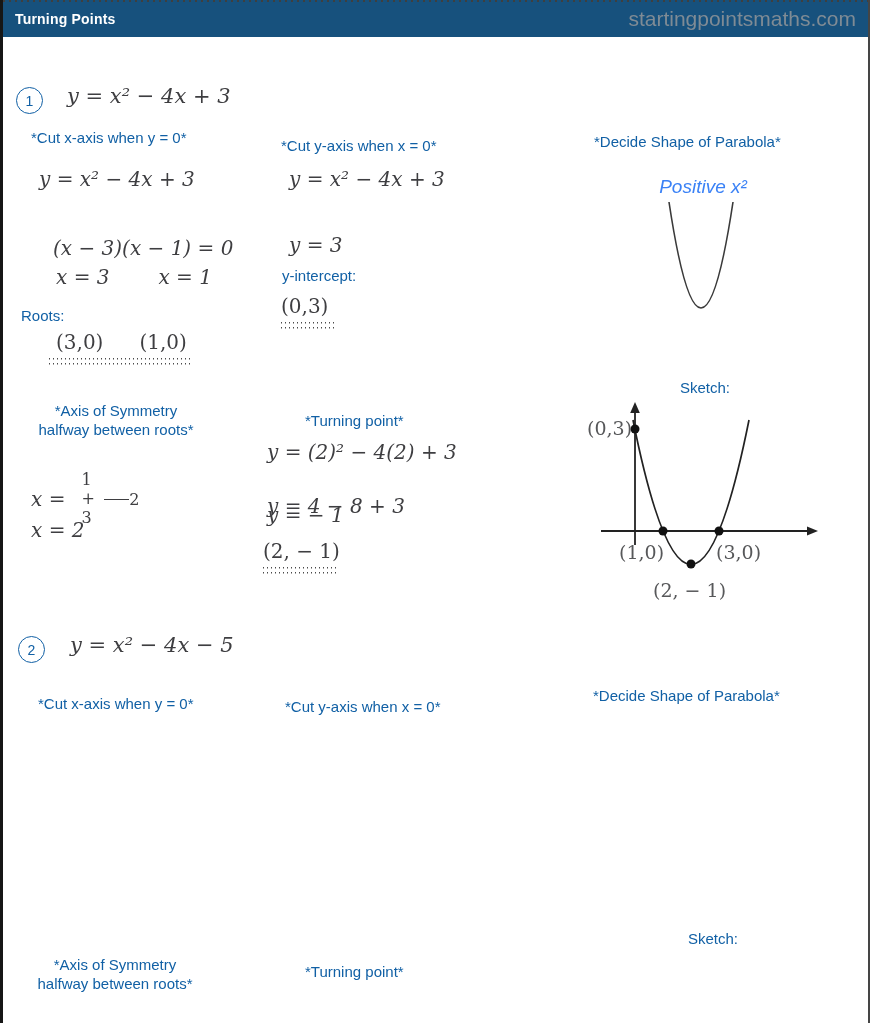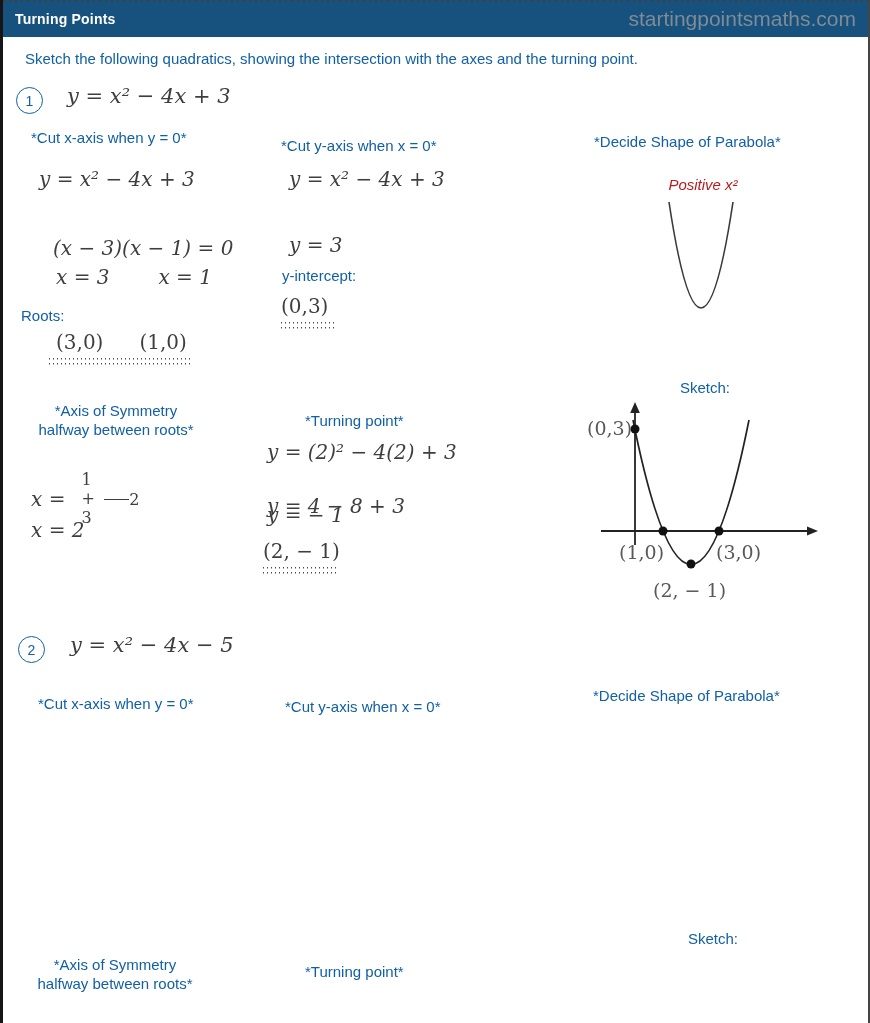--- a/index.html
+++ b/index.html
@@ -19,21 +19,21 @@
   
   .blue { color:#1160a5; font-size:15px; line-height:19px; }
   .blue.center { text-align:center; }
   
   .math { font-family:"DejaVu Serif", serif; font-style:italic; color:#3e3e41;
     font-size:20px; white-space:nowrap; }
   .math.big { font-size:21px; }
   .coord { font-family:"DejaVu Serif", serif; font-style:normal; color:#3e3e41;
     font-size:20px; white-space:nowrap; }
   .glabel { font-family:"DejaVu Serif", serif; color:#57585a; font-size:19px; white-space:nowrap; }
-  .italic-gray { color:#b91c1c; font-style:italic; font-size:15px; }
+  .italic-gray { color:#3b82f6; font-style:italic; font-size:19px; }
   
   .qnum { width:27px; height:27px; border:1.6px solid #1160a5; border-radius:50%;
     color:#1160a5; font-size:14px; display:flex; align-items:center; justify-content:center; }
   
   .dots { margin-top:4px; height:7px; background-repeat:no-repeat;
     background-image:
       repeating-linear-gradient(90deg,#4a4a4a 0 1.5px,transparent 1.5px 4px),
       repeating-linear-gradient(90deg,#4a4a4a 0 1.5px,transparent 1.5px 4px);
     background-size:100% 1.5px,100% 1.5px; background-position:0 0,0 4.5px; }
   
@@ -53,21 +53,20 @@
 </head>
 <body>
 
 <div class="page">
 
   <div class="topbar">
     <span class="title">Turning Points</span>
     <span class="site">startingpointsmaths.com</span>
   </div>
 
-  <div class="abs blue" style="left:22px; top:49px;">Sketch the following quadratics, showing the intersection with the axes and the turning point.</div>
 
   <div class="abs qnum" style="left:13px; top:87px;">
     <span>1</span>
   </div>
   <div class="abs math big" style="left:64px; top:84px;">y = x² − 4x + 3</div>
 
   <div class="abs blue" style="left:28px; top:128px;">*Cut x-axis when y = 0*</div>
   <div class="abs math" style="left:36px; top:167px;">y = x² − 4x + 3</div>
   <div class="abs math" style="left:50px; top:236px;">(x − 3)(x − 1) = 0</div>
   <div class="abs math rowgap" style="left:53px; top:265px;">

